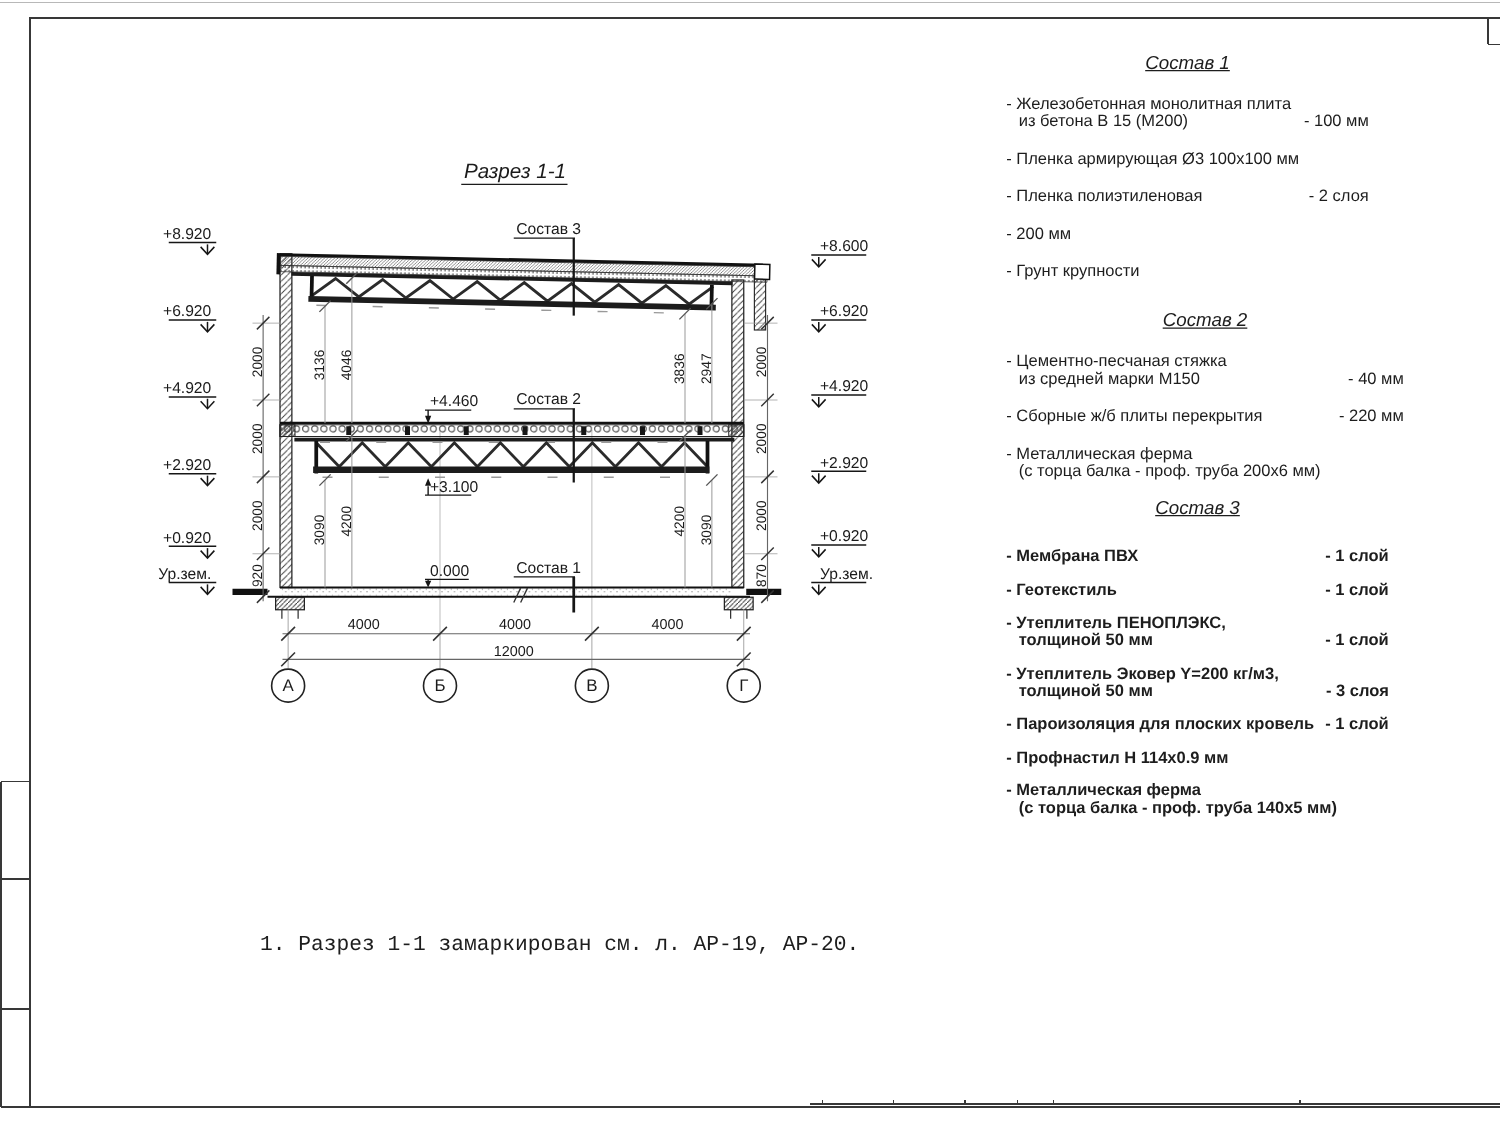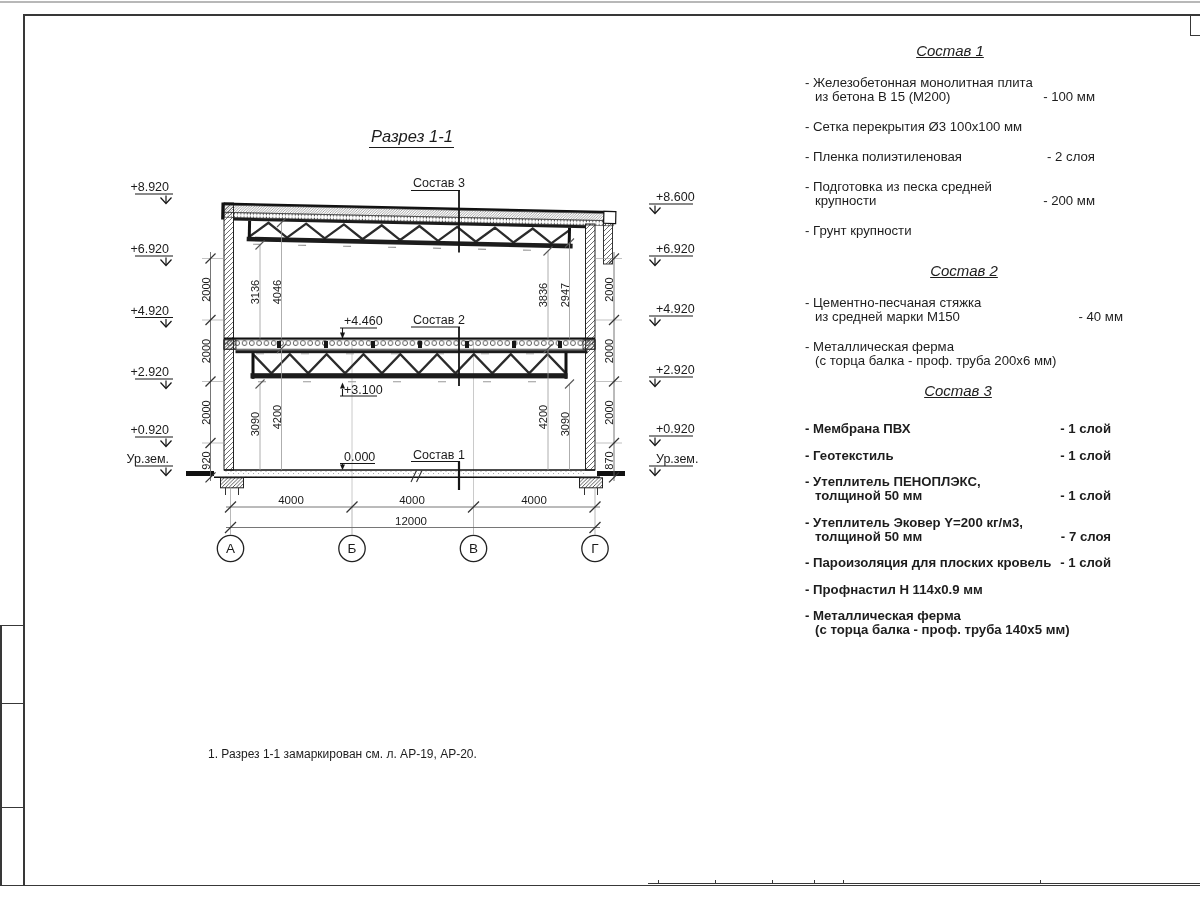--- a/index.html
+++ b/index.html
@@ -20,21 +20,21 @@
   .sec2 .comp-title{width:318px;}
   .sec3 .comp-title{width:306px;}
   .row{display:flex;justify-content:space-between;align-items:flex-end;white-space:nowrap;}
   .sec1 .row{width:290px;margin-bottom:16px;}
   .sec2 .row{width:318px;margin-bottom:16px;}
   .sec3 .row{width:306px;margin-bottom:12.5px;font-weight:bold;}
   .sec2{margin-top:26px;}
   .sec3{margin-top:15px;}
   .sec3 .comp-title{margin-bottom:24px;}
   .l2{padding-left:10px;}
-  .note{position:absolute;left:208px;top:747px;font-size:12px;}
+  .note{position:absolute;left:208px;top:747px;font-size:17px;font-family:Liberation Mono, monospace;}
 </style>
 </head>
 <body>
 
 <div class="page">
 
 <svg width="1200" height="900" viewBox="0 0 1200 900">
   <defs>
     <pattern id="hWall" patternUnits="userSpaceOnUse" width="5" height="5">
       <path d="M-1,6 L6,-1" stroke="#3d3d3d" stroke-width="0.75"></path>
@@ -349,48 +349,48 @@
   <div class="sec1">
     <div class="comp-title">Состав 1</div>
     <div class="row">
       <div>
             <div>- Железобетонная  монолитная плита</div>
             <div class="l2">из бетона В 15 (М200)</div>
           </div>
       <div>- 100 мм</div>
     </div>
     <div class="row">
-      <div>- Сетка перекрытия Ø3 100x100 мм</div>
+      <div>- Пленка армирующая Ø3 100x100 мм</div>
     </div>
     <div class="row">
       <div>- Пленка полиэтиленовая</div>
       <div>-  2 слоя</div>
     </div>
     <div class="row">
-      <div>
-            <div>- Подготовка из песка средней</div>
-            <div class="l2">крупности</div>
-          </div>
       <div>- 200 мм</div>
     </div>
     <div class="row">
       <div>- Грунт крупности</div>
     </div>
   </div>
 
   <div class="sec2">
     <div class="comp-title">Состав 2</div>
     <div class="row">
       <div>
             <div>- Цементно-песчаная стяжка</div>
             <div class="l2">из средней марки М150</div>
           </div>
       <div>- 40 мм</div>
     </div>
     <div class="row">
+      <div>- Сборные ж/б плиты перекрытия</div>
+      <div>- 220 мм</div>
+    </div>
+    <div class="row">
       <div>
             <div>- Металлическая ферма</div>
             <div class="l2">(с торца балка - проф. труба 200х6 мм)</div>
           </div>
     </div>
   </div>
 
   <div class="sec3">
     <div class="comp-title">Состав 3</div>
     <div class="row">
@@ -406,21 +406,21 @@
             <div>- Утеплитель ПЕНОПЛЭКС,</div>
             <div class="l2">толщиной 50 мм</div>
           </div>
       <div>- 1 слой</div>
     </div>
     <div class="row">
       <div>
             <div>- Утеплитель Эковер Y=200 кг/м3,</div>
             <div class="l2">толщиной 50 мм</div>
           </div>
-      <div>- 7 слоя</div>
+      <div>- 3 слоя</div>
     </div>
     <div class="row">
       <div>- Пароизоляция для плоских кровель</div>
       <div>- 1 слой</div>
     </div>
     <div class="row">
       <div>- Профнастил Н 114x0.9 мм</div>
     </div>
     <div class="row">
       <div>

